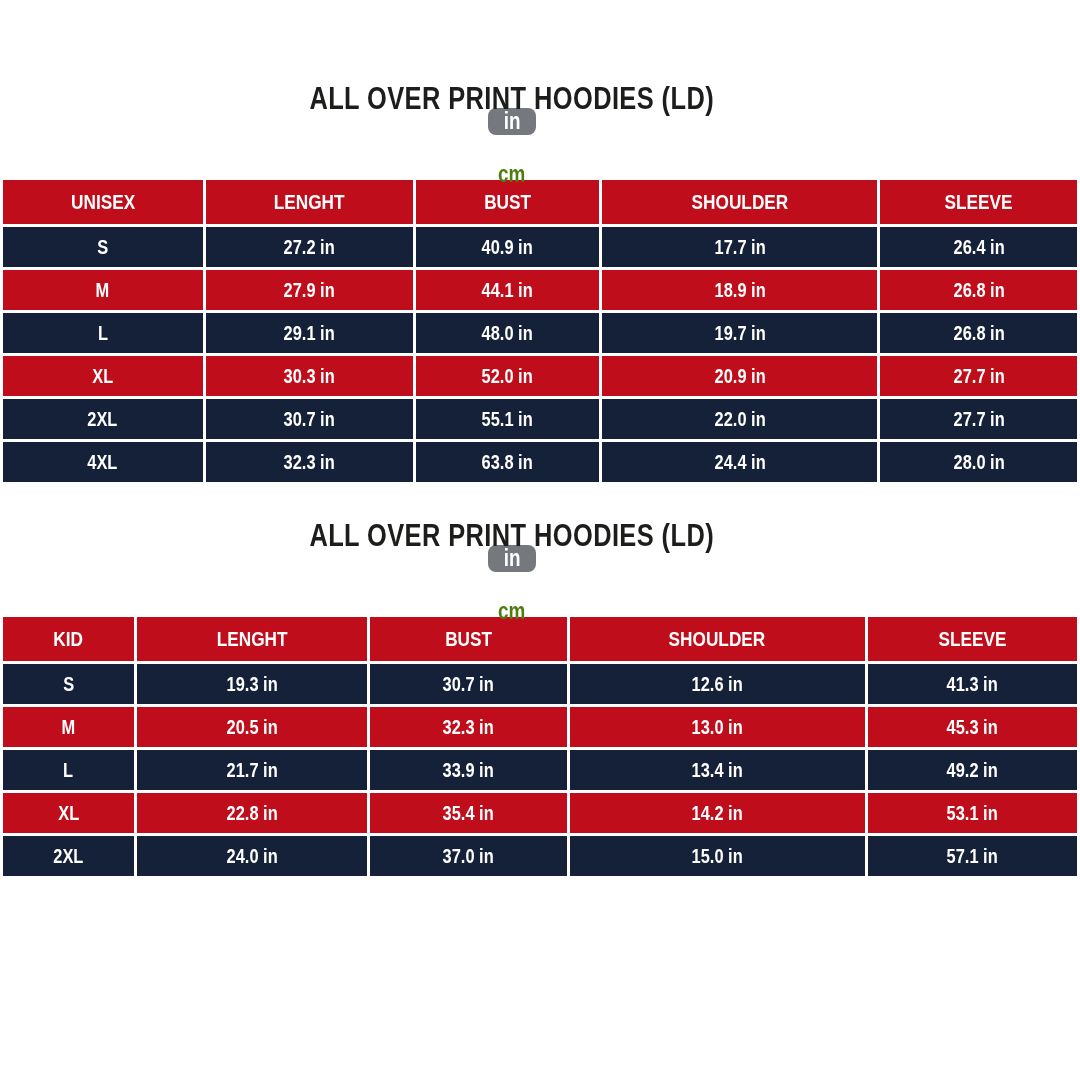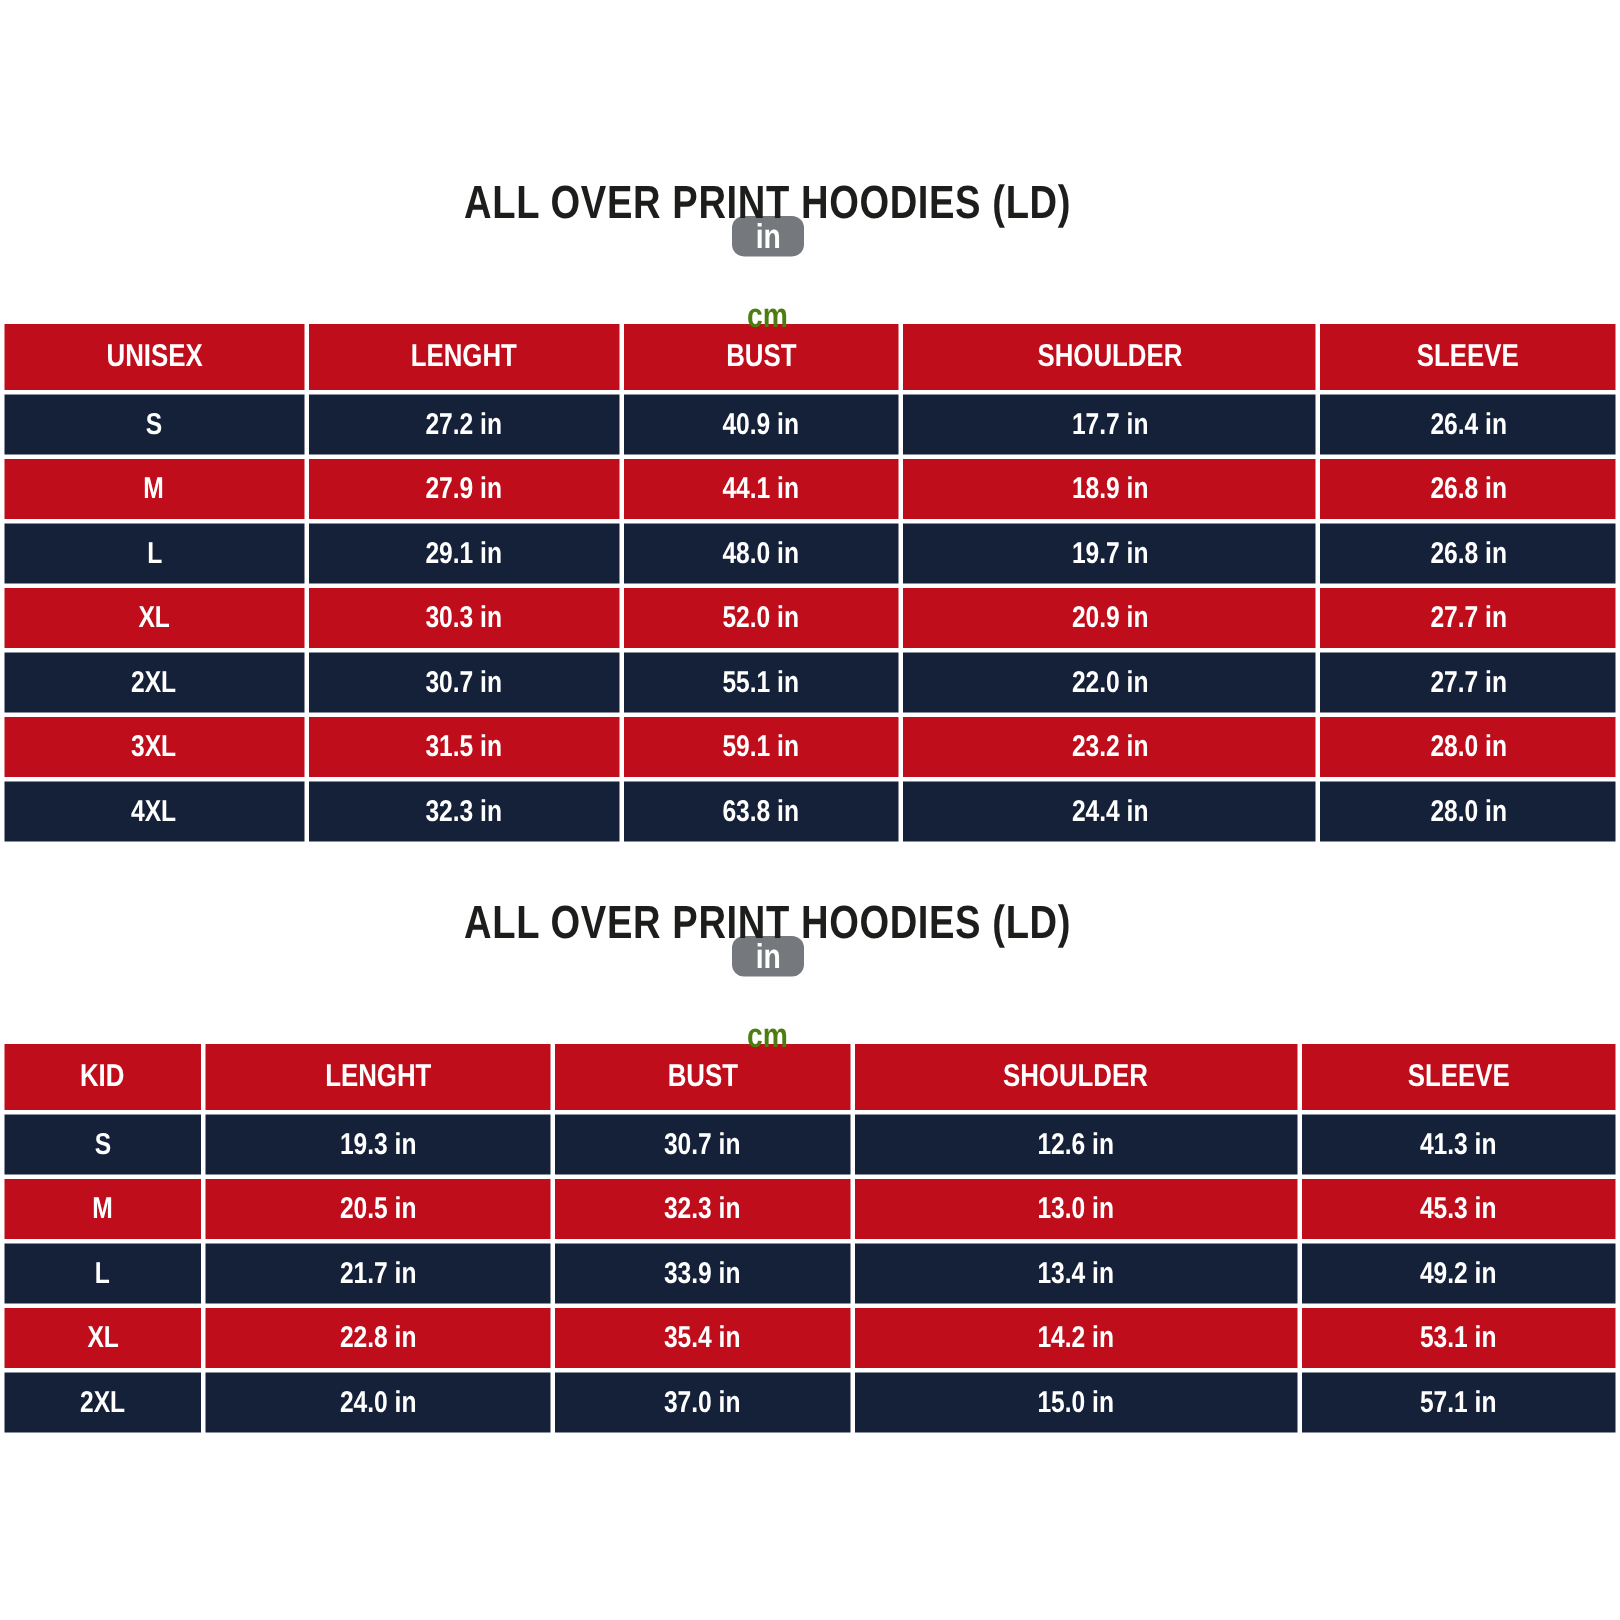--- a/index.html
+++ b/index.html
@@ -10,21 +10,21 @@
   }
   * { box-sizing: border-box; }
   html, body { margin: 0; padding: 0; }
   body {
     width: 1080px;
     height: 1080px;
     background: #ffffff;
     font-family: "Liberation Sans", sans-serif;
     overflow: hidden;
   }
-  .page { width: 1024px; padding-top: 82px; margin-top: 36px; }
+  .page { width: 1024px; padding-top: 82px; }
 
   
   .cond {
     display: inline-block;
     transform: scaleX(0.82);
     white-space: nowrap;
   }
 
   .section-title {
     margin: 0;
@@ -170,27 +170,20 @@
             <td><span class="cond">20.9 in</span></td>
             <td><span class="cond">27.7 in</span></td>
           </tr>
           <tr class="row-navy">
             <th><span class="cond">2XL</span></th>
             <td><span class="cond">30.7 in</span></td>
             <td><span class="cond">55.1 in</span></td>
             <td><span class="cond">22.0 in</span></td>
             <td><span class="cond">27.7 in</span></td>
           </tr>
-          <tr class="row-red">
-            <th><span class="cond">3XL</span></th>
-            <td><span class="cond">31.5 in</span></td>
-            <td><span class="cond">59.1 in</span></td>
-            <td><span class="cond">23.2 in</span></td>
-            <td><span class="cond">28.0 in</span></td>
-          </tr>
           <tr class="row-navy">
             <th><span class="cond">4XL</span></th>
             <td><span class="cond">32.3 in</span></td>
             <td><span class="cond">63.8 in</span></td>
             <td><span class="cond">24.4 in</span></td>
             <td><span class="cond">28.0 in</span></td>
           </tr>
         </tbody>
       </table>
   </section>

